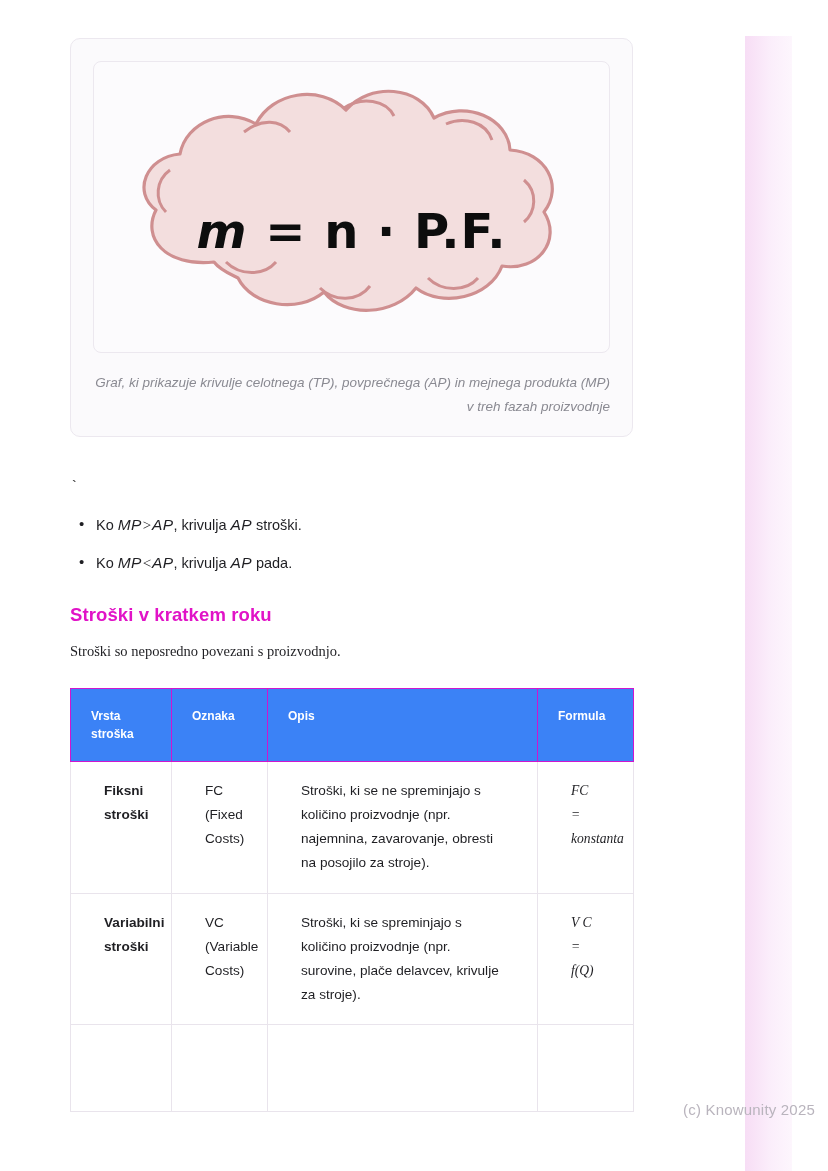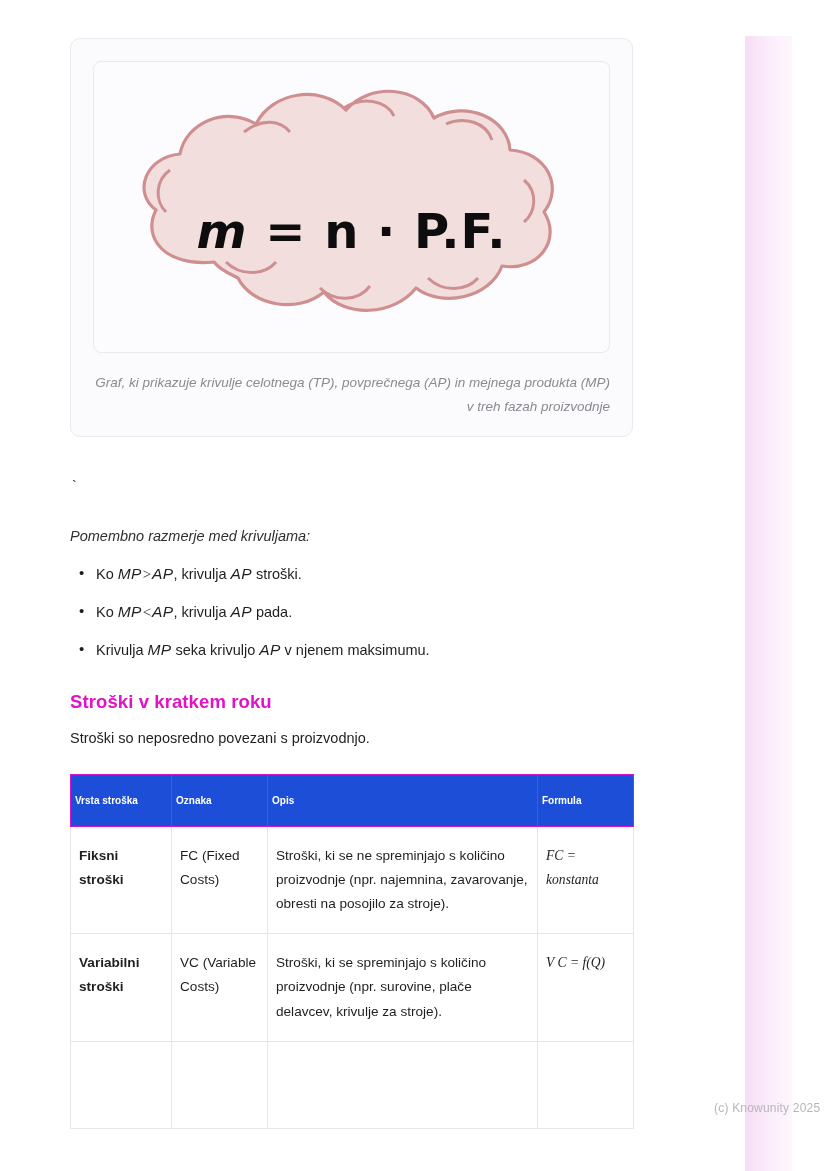--- a/index.html
+++ b/index.html
@@ -133,42 +133,43 @@
     margin-top: 28px;
     font-size: 18.5px;
     font-weight: 700;
     color: #e113c7;
     letter-spacing: 0.1px;
   }
   .section-para {
     margin-top: 17px;
     font-size: 14.5px;
     color: #1f1f23;
+    font-family: Liberation Serif, serif;
   }
   
   table.costs {
     margin-top: 28px;
     width: 563px;
     border-collapse: collapse;
     table-layout: fixed;
   }
   table.costs th {
-    background: #1d4ed8;
+    background: #3b82f6;
     color: #ffffff;
-    font-size: 10px;
+    font-size: 12px;
     font-weight: 600;
     text-align: left;
-    padding: 18px 4px;
+    padding: 18px 20px;
     vertical-align: top;
     border: 1px solid #cf15cf;
     line-height: 1.5;
   }
   table.costs td {
     border: 1px solid #e9e4ec;
-    padding: 17px 8px;
+    padding: 17px 33px;
     vertical-align: top;
     font-size: 13.6px;
     color: #1f1f23;
     line-height: 1.78;
   }
   td.cell-name {
     font-weight: 700;
   }
   td.cell-formula {
     font-family: "Liberation Serif", serif;
@@ -180,23 +181,23 @@
   col.c1 { width: 101px; }
   col.c2 { width: 96px; }
   col.c3 { width: 270px; }
   col.c4 { width: 96px; }
   .row-partial td {
     height: 52px;
   }
   
   .watermark {
     position: absolute;
-    left: 714px;
+    left: 683px;
     top: 1101px;
-    font-size: 12px;
+    font-size: 15px;
     color: #b9b4bd;
     letter-spacing: 0.2px;
   }
 </style>
 </head>
 <body>
 
 <div class="page">
 
   <div class="right-strip"></div>
@@ -235,31 +236,27 @@
         <div class="formula-text">
           <span class="ital">m</span>
           <span>= n · P.F.</span>
         </div>
       </div>
       <div class="caption">Graf, ki prikazuje krivulje celotnega (TP), povprečnega (AP) in mejnega produkta (MP) v treh fazah proizvodnje</div>
     </div>
 
     <div class="stray-tick">`</div>
 
-    <div class="intro-italic">Pomembno razmerje med krivuljama:</div>
 
     <ul class="rules">
       <li>
         <span>Ko </span><span class="math">MP</span><span class="mathop">&gt;</span><span class="math">AP</span><span>, krivulja </span><span class="math">AP</span><span> stroški.</span>
       </li>
       <li>
         <span>Ko </span><span class="math">MP</span><span class="mathop">&lt;</span><span class="math">AP</span><span>, krivulja </span><span class="math">AP</span><span> pada.</span>
-      </li>
-      <li>
-        <span>Krivulja </span><span class="math">MP</span><span> seka krivuljo </span><span class="math">AP</span><span> v njenem maksimumu.</span>
       </li>
     </ul>
 
     <div class="section-heading">Stroški v kratkem roku</div>
     <div class="section-para">Stroški so neposredno povezani s proizvodnjo.</div>
 
     <table class="costs">
       <colgroup>
         <col class="c1">
           <col class="c2">

